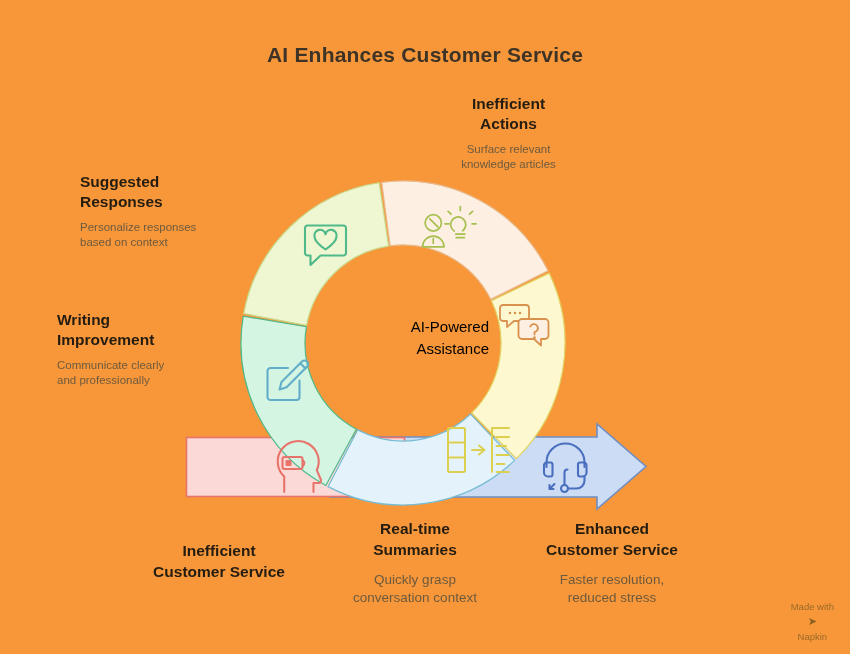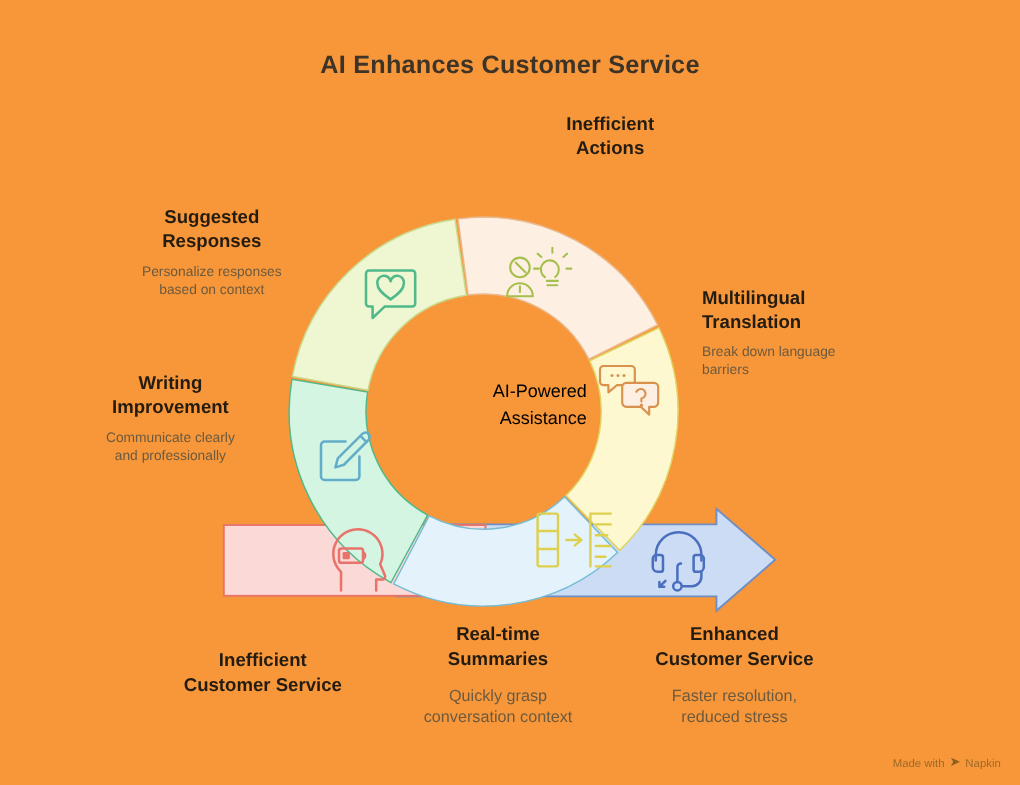--- a/index.html
+++ b/index.html
@@ -45,21 +45,21 @@
     line-height: 1.32;
     white-space: pre-line;
   }
   .label-block .lbl-desc {
     font-size: 11.5px;
     color: #6d5a3e;
     line-height: 1.34;
     margin-top: 7px;
     white-space: pre-line;
   }
-  .ta-right { text-align: center; }
+  .ta-right { text-align: left; }
   .ta-left  { text-align: left; }
   .ta-center{ text-align: center; }
 
   
   .bottom-label .lbl-title {
     font-size: 15.5px;
     line-height: 1.35;
   }
   .bottom-label .lbl-desc {
     font-size: 13.5px;
@@ -93,20 +93,21 @@
   
   .footer {
     position: absolute;
     right: 16px;
     bottom: 12px;
     font-size: 9.5px;
     color: #9b6a28;
     display: flex;
     align-items: center;
     gap: 4px;
+    flex-direction: column;
   }
   .footer .np-mark {
     display: inline-block;
     color: #8c5f22;
     font-size: 11px;
     line-height: 1;
     transform: translateY(-0.5px);
   }
 </style>
 </head>
@@ -192,35 +193,31 @@
       <path d="M14.5 45 l-5 5 M9.5 50 v-4 M9.5 50 h4"></path>
     </g>
   </svg>
 
   <div class="center-text">AI-Powered
 Assistance</div>
 
   <div class="label-block ta-center" style="left:406px; top:94px; width:205px;">
     <div class="lbl-title">Inefficient
 Actions</div>
+    <div class="lbl-desc">Surface relevant
+knowledge articles</div>
   </div>
 
   <div class="label-block ta-right" style="left:80px; top:172px; width:193px;">
     <div class="lbl-title">Suggested
 Responses</div>
     <div class="lbl-desc">Personalize responses
 based on context</div>
   </div>
 
-  <div class="label-block ta-left" style="left:585px; top:239px; width:180px;">
-    <div class="lbl-title">Multilingual
-Translation</div>
-    <div class="lbl-desc">Break down language
-barriers</div>
-  </div>
 
   <div class="label-block ta-right" style="left:57px; top:310px; width:170px;">
     <div class="lbl-title">Writing
 Improvement</div>
     <div class="lbl-desc">Communicate clearly
 and professionally</div>
   </div>
 
   <div class="label-block bottom-label ta-center" style="left:114px; top:541px; width:210px;">
     <div class="lbl-title">Inefficient

